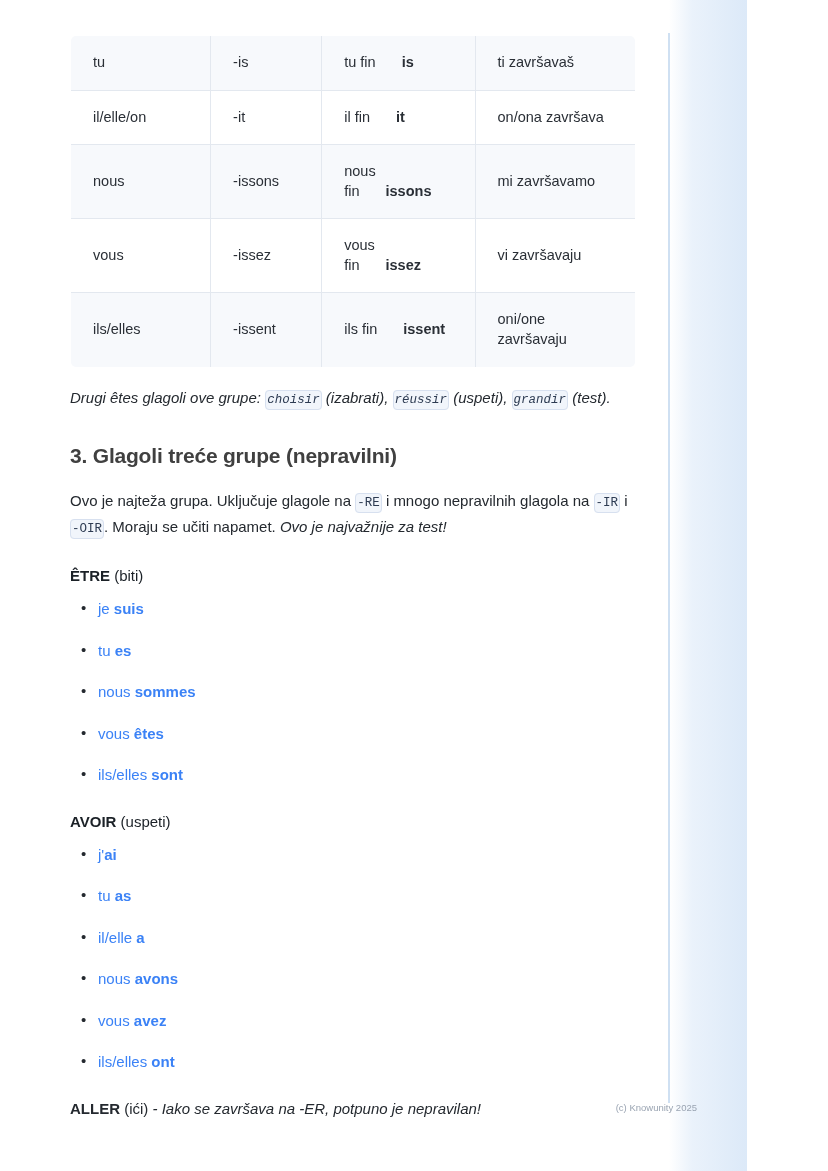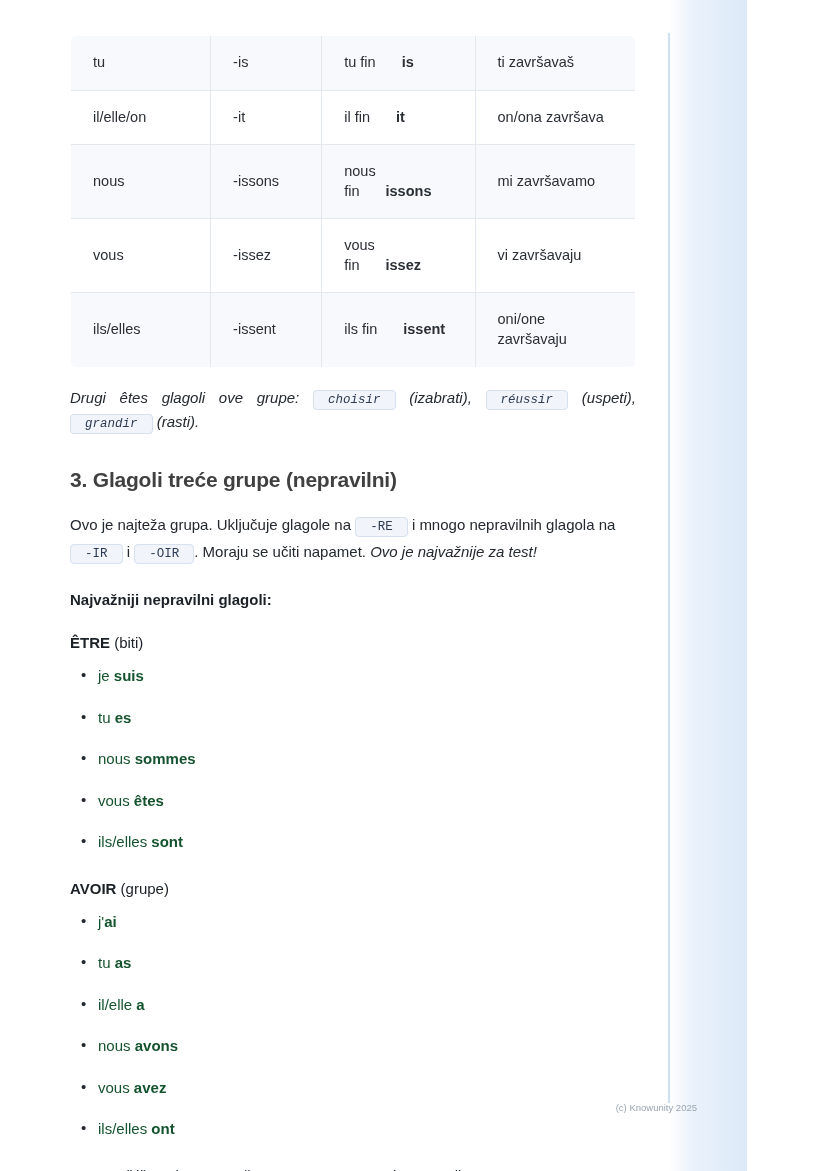--- a/index.html
+++ b/index.html
@@ -67,21 +67,21 @@
   }
   p.italic {
     font-style: italic;
   }
   .code {
     font-family: "Liberation Mono", monospace;
     font-size: 12.5px;
     background: #f1f5fb;
     border: 1px solid #d7e0ef;
     border-radius: 4px;
-    padding: 2px 14px;
+    padding: 2px 1px;
     color: #2d3b52;
     font-style: normal;
     white-space: nowrap;
   }
   .code.it {
     font-style: italic;
   }
 
   h2.section {
     color: #404040;
@@ -115,21 +115,21 @@
   ul.forms {
     margin: 14px 0 0 0;
     padding-left: 28px;
     list-style: none;
   }
   ul.forms li {
     font-size: 15px;
     line-height: 1.5;
     margin: 0 0 19px 0;
     position: relative;
-    color: #14532d;
+    color: #3b82f6;
   }
   ul.forms li:before {
     content: "•";
     position: absolute;
     left: -17px;
     top: -1px;
     color: #24292f;
     font-size: 15px;
   }
   ul.forms li b { font-weight: bold; }
@@ -213,47 +213,46 @@
       </tbody>
     </table>
 
     <p class="para italic">
       <span>Drugi êtes glagoli ove grupe:</span>
       <span class="code it">choisir</span>
       <span>(izabrati),</span>
       <span class="code it">réussir</span>
       <span>(uspeti),</span>
       <span class="code it">grandir</span>
-      <span>(rasti).</span>
+      <span>(test).</span>
     </p>
 
     <h2 class="section">3. Glagoli treće grupe (nepravilni)</h2>
 
     <p class="lead">
       <span>Ovo je najteža grupa. Uključuje glagole na</span>
       <span class="code">-RE</span>
       <span>i mnogo nepravilnih glagola na</span>
       <span class="code">-IR</span>
       <span>i</span>
       <span class="code">-OIR</span><span>. Moraju se učiti napamet.</span>
       <em>Ovo je najvažnije za test!</em>
     </p>
 
-    <h3 class="sub">Najvažniji nepravilni glagoli:</h3>
 
     <h4 class="verb"><b>ÊTRE</b> <span>(biti)</span></h4>
     <ul class="forms">
       <li><span>je </span><b>suis</b></li>
       <li><span>tu </span><b>es</b></li>
       <li><span>nous </span><b>sommes</b></li>
       <li><span>vous </span><b>êtes</b></li>
       <li><span>ils/elles </span><b>sont</b></li>
     </ul>
 
-    <h4 class="verb"><b>AVOIR</b> <span>(grupe)</span></h4>
+    <h4 class="verb"><b>AVOIR</b> <span>(uspeti)</span></h4>
     <ul class="forms">
       <li><span>j'</span><b>ai</b></li>
       <li><span>tu </span><b>as</b></li>
       <li><span>il/elle </span><b>a</b></li>
       <li><span>nous </span><b>avons</b></li>
       <li><span>vous </span><b>avez</b></li>
       <li><span>ils/elles </span><b>ont</b></li>
     </ul>
 
     <p class="aller"><b>ALLER</b> <span>(ići)</span><i> - Iako se završava na -ER, potpuno je nepravilan!</i></p>

